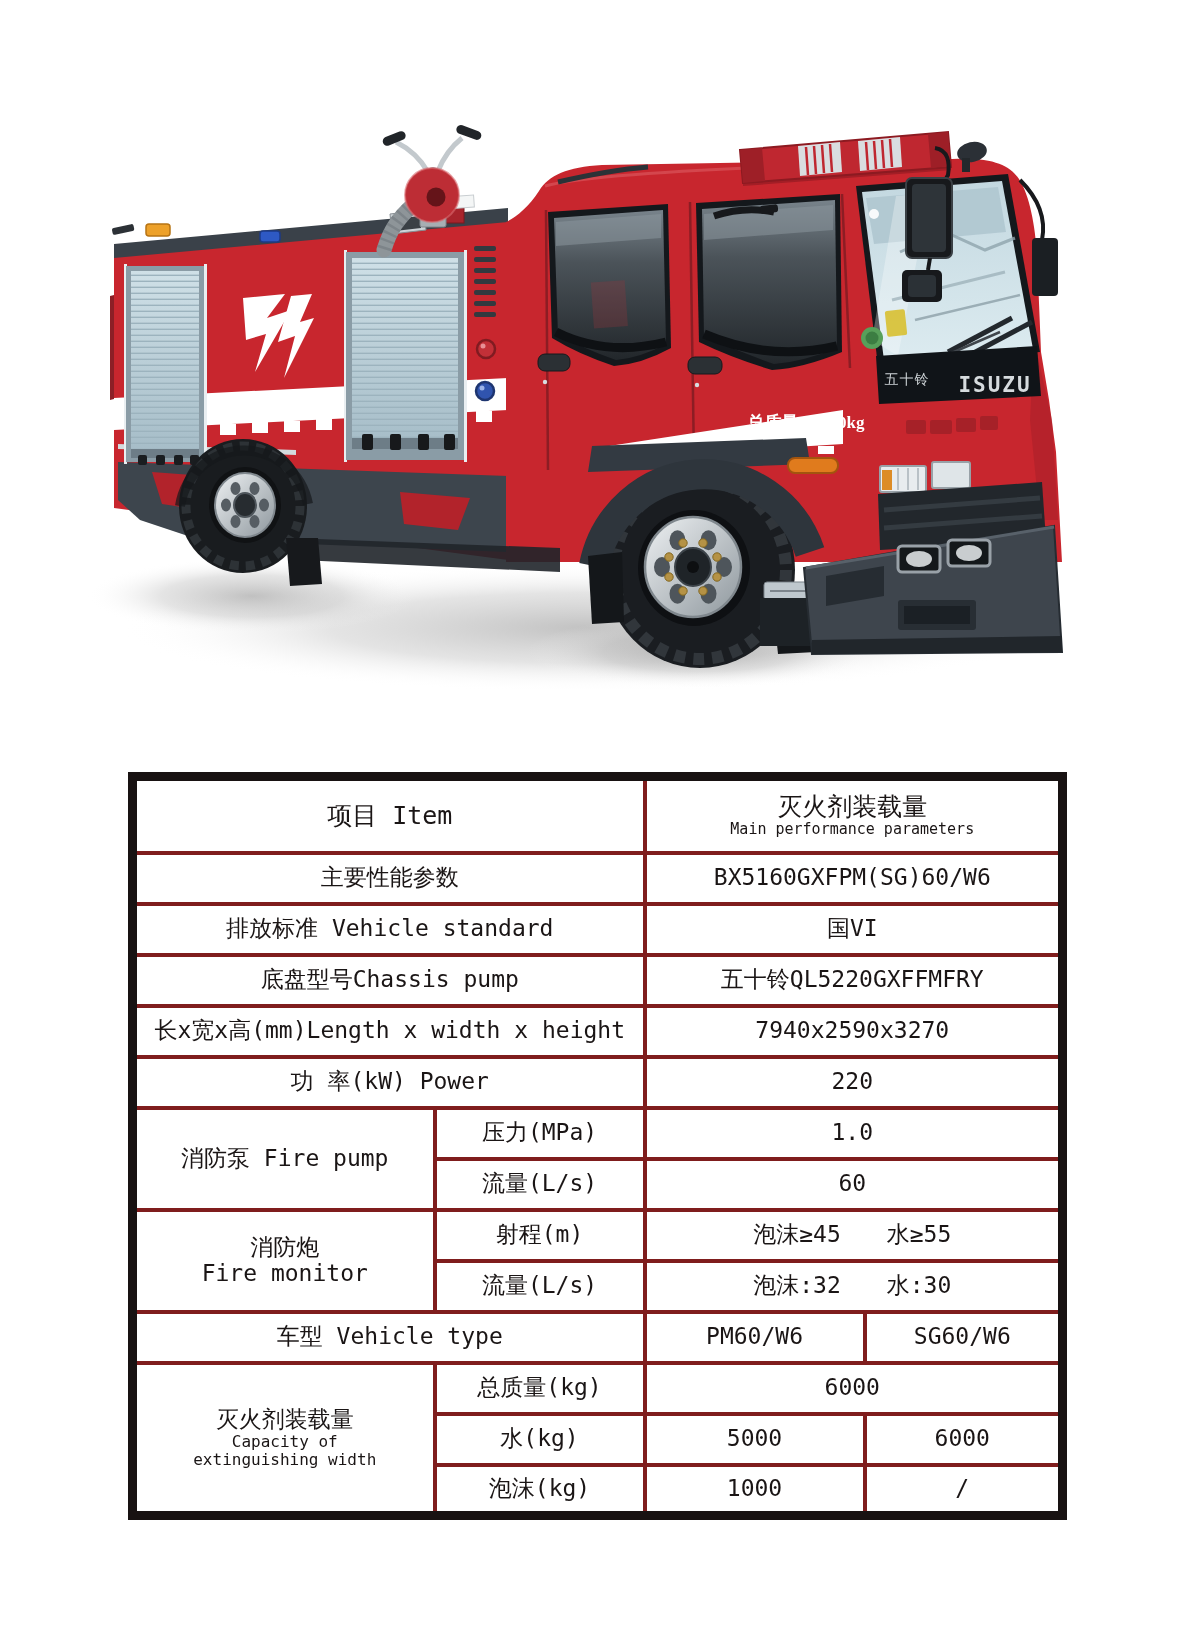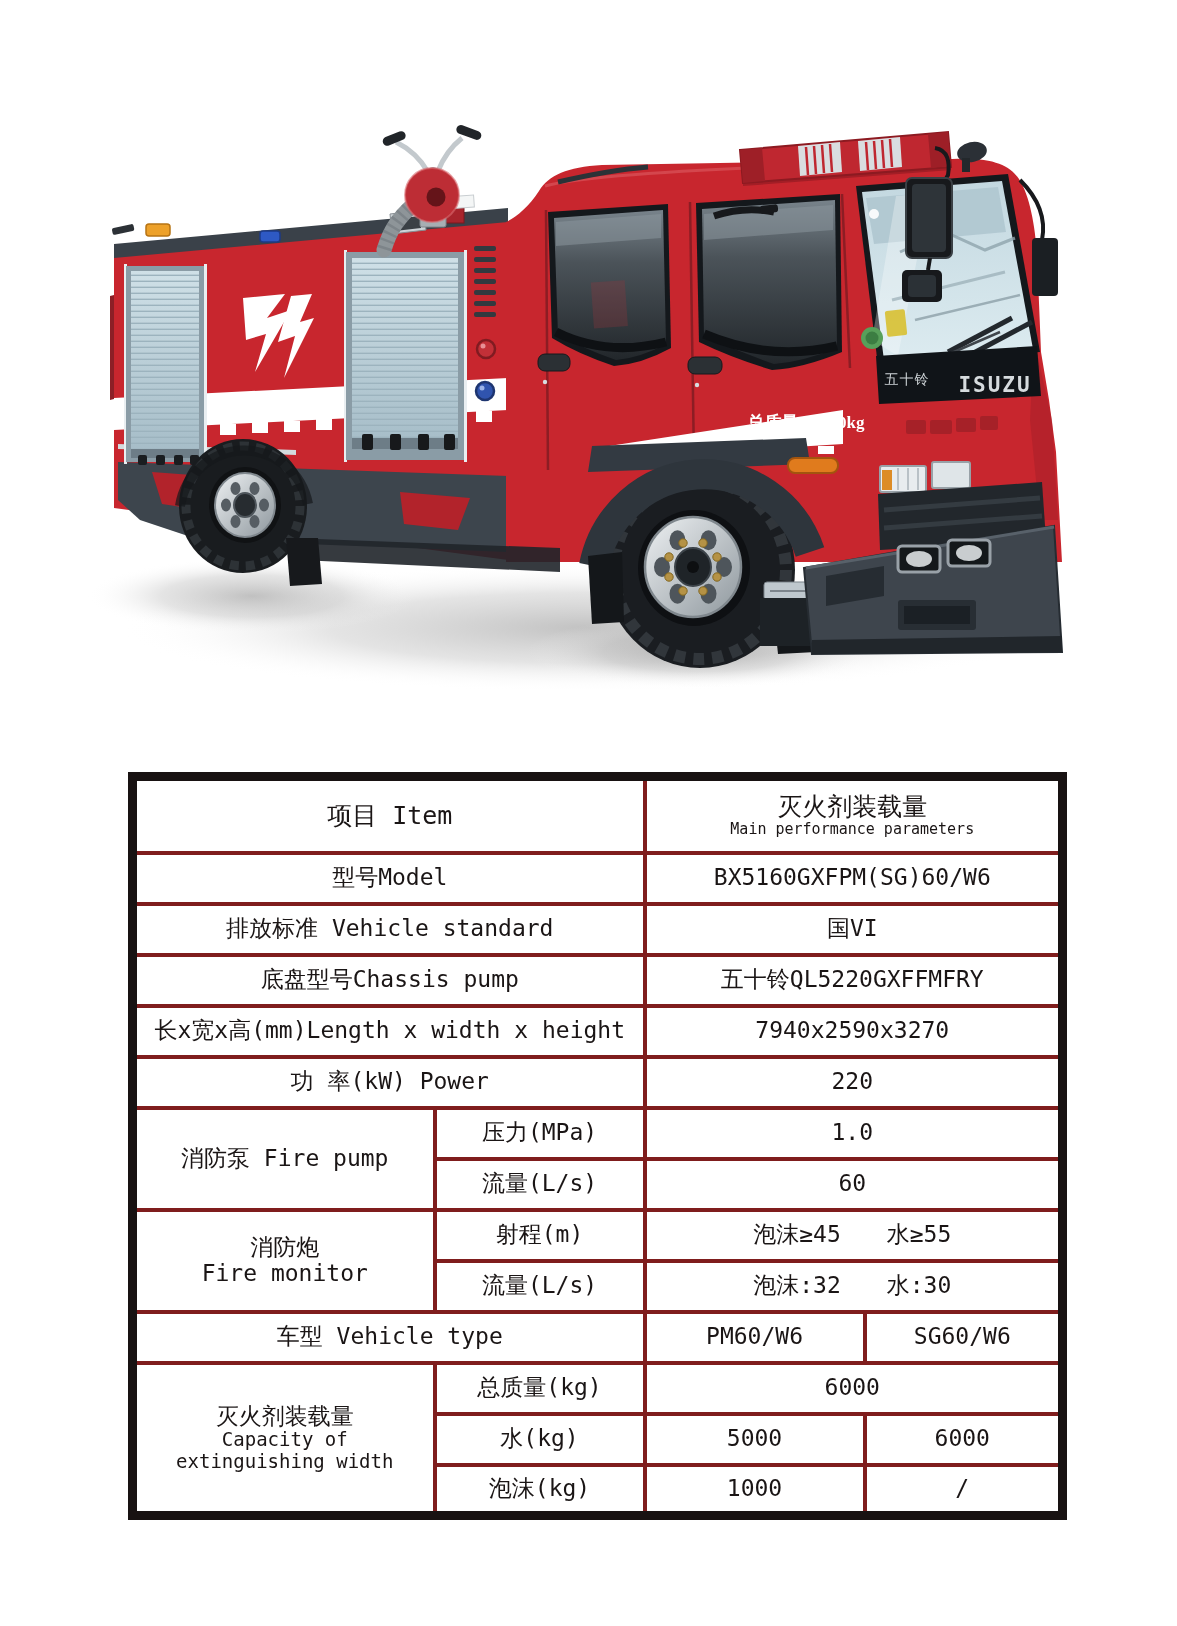--- a/index.html
+++ b/index.html
@@ -10,21 +10,21 @@
 
   table.spec{position:absolute;left:128px;top:772px;width:930px;
              border-collapse:collapse;table-layout:fixed;
              border:9px solid #181212;}
   table.spec td{border:4px solid #7f1d1d;text-align:center;vertical-align:middle;
                 padding:0;font-size:23px;line-height:1.12;white-space:nowrap;overflow:hidden;}
   table.spec tr{height:51px;}
   table.spec tr.h-head{height:76px;}
   .hd-cn{font-size:25px;}
   .hd-en{font-size:15px;}
-  .g-en{font-size:19px;}
+  .g-en{font-size:16px;}
   .pair{display:flex;justify-content:center;gap:46px;}
   .val{font-size:24px;}
 </style>
 </head>
 <body>
 
 <div class="page">
 
   <div class="truck-wrap">
     <svg viewBox="0 0 1177 740">
@@ -356,21 +356,21 @@
       <td colspan="2">
         <span class="hd-cn">项目 Item</span>
       </td>
       <td colspan="2">
         <div class="hd-cn">灭火剂装载量</div>
         <div class="hd-en">Main performance parameters</div>
       </td>
     </tr>
 
     <tr>
-      <td colspan="2">型号Model</td>
+      <td colspan="2">主要性能参数</td>
       <td colspan="2" class="val">BX5160GXFPM(SG)60/W6</td>
     </tr>
 
     <tr>
       <td colspan="2">排放标准 Vehicle standard</td>
       <td colspan="2" class="val">国VI</td>
     </tr>
 
     <tr>
       <td colspan="2">底盘型号Chassis pump</td>

